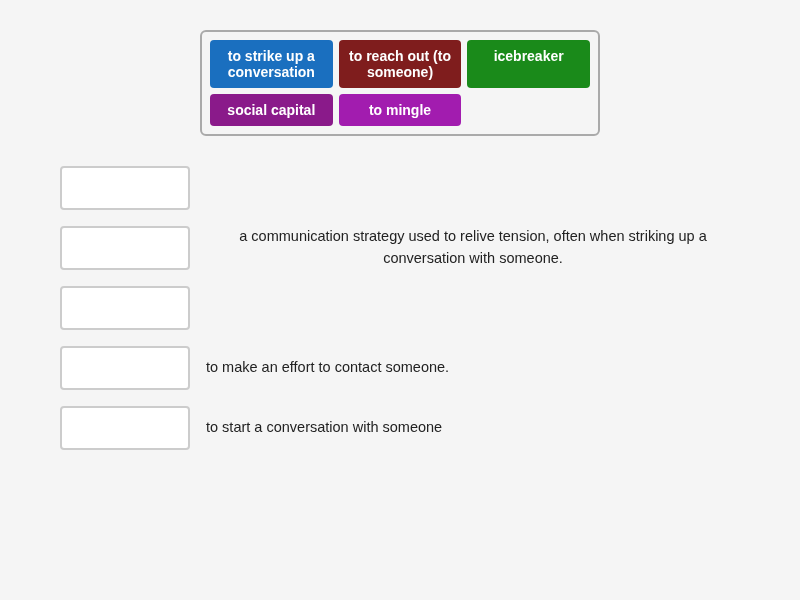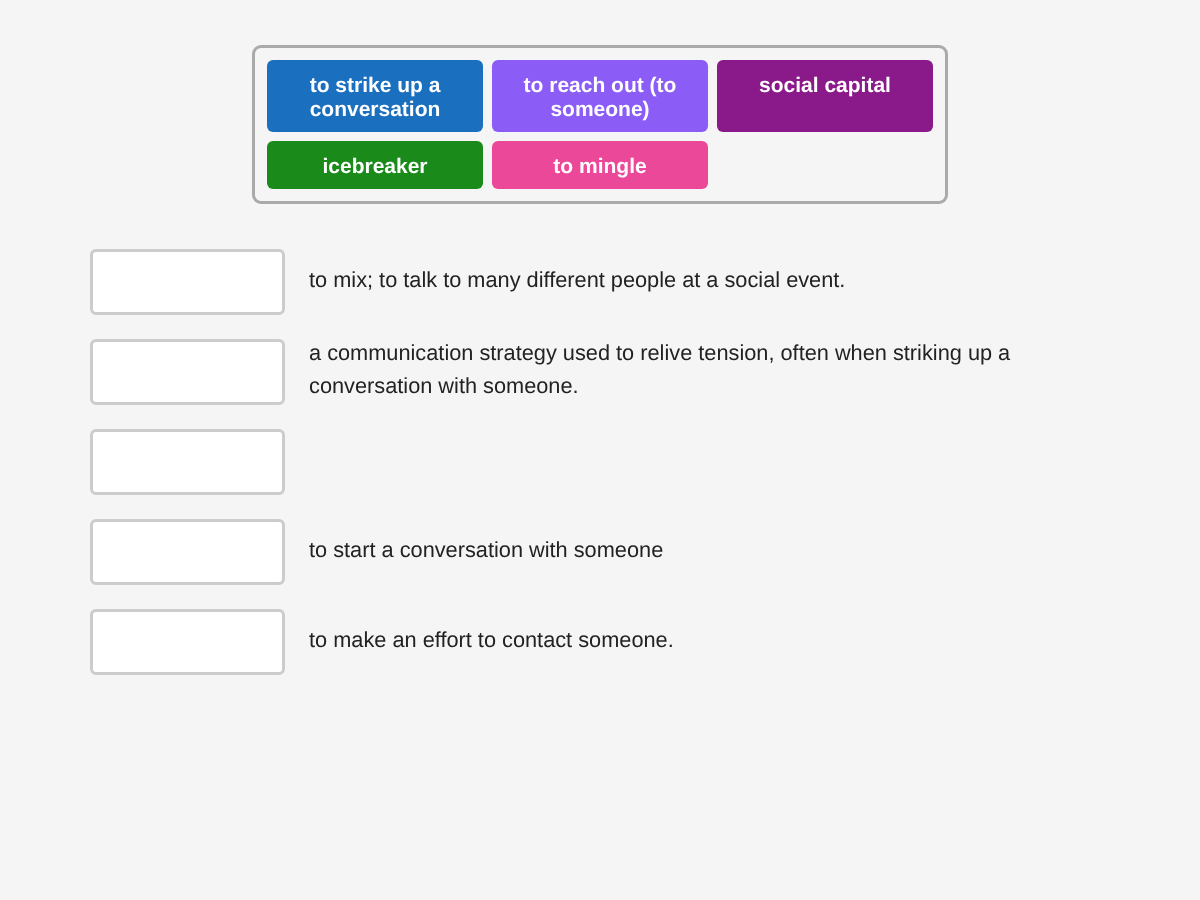--- a/index.html
+++ b/index.html
@@ -16,40 +16,40 @@
       padding: 30px 20px;
     }
 
     .word-bank {
       border: 2px solid #aaa;
       border-radius: 6px;
       padding: 8px;
       display: grid;
       grid-template-columns: repeat(3, 1fr);
       gap: 6px;
-      width: 464px;
+      width: 400px;
       margin-bottom: 30px;
     }
 
     .chip {
       border-radius: 4px;
       color: white;
       font-weight: bold;
       font-size: 14px;
       padding: 8px 10px;
       text-align: center;
       cursor: pointer;
       user-select: none;
     }
 
     .chip-blue   { background: #1a6fbf; }
-    .chip-orange { background: #8b5cf6; }
+    .chip-orange { background: #7f1d1d; }
     .chip-green  { background: #1a8a1a; }
     .chip-purple { background: #8a1a8a; }
-    .chip-indigo { background: #ec4899; }
+    .chip-indigo { background: #a21caf; }
 
     .match-list {
       display: flex;
       flex-direction: column;
       gap: 16px;
       width: 680px;
     }
 
     .match-row {
       display: flex;
@@ -72,38 +72,37 @@
       color: #222;
       line-height: 1.5;
     }
   </style>
 </head>
 <body>
 
 <div class="word-bank">
     <div class="chip chip-blue">to strike up a conversation</div>
     <div class="chip chip-orange">to reach out (to someone)</div>
+    <div class="chip chip-green">icebreaker</div>
     <div class="chip chip-purple">social capital</div>
-    <div class="chip chip-green">icebreaker</div>
     <div class="chip chip-indigo">to mingle</div>
   </div>
 
 <div class="match-list">
     <div class="match-row">
       <div class="answer-box"></div>
-      <div class="definition" style="white-space: pre-line;">to mix; to talk to many different people at a social event.</div>
     </div>
     <div class="match-row">
       <div class="answer-box"></div>
-      <div class="definition" style="white-space: pre-line;">a communication strategy used to relive tension, often when striking up a conversation with someone.</div>
+      <div class="definition" style="white-space: pre-line; text-align: center;">a communication strategy used to relive tension, often when striking up a conversation with someone.</div>
     </div>
     <div class="match-row">
       <div class="answer-box"></div>
     </div>
     <div class="match-row">
       <div class="answer-box"></div>
-      <div class="definition" style="white-space: pre-line;">to start a conversation with someone</div>
+      <div class="definition" style="white-space: pre-line;">to make an effort to contact someone.</div>
     </div>
     <div class="match-row">
       <div class="answer-box"></div>
-      <div class="definition" style="white-space: pre-line;">to make an effort to contact someone.</div>
+      <div class="definition" style="white-space: pre-line;">to start a conversation with someone</div>
     </div>
   </div>
 
 </body></html>

